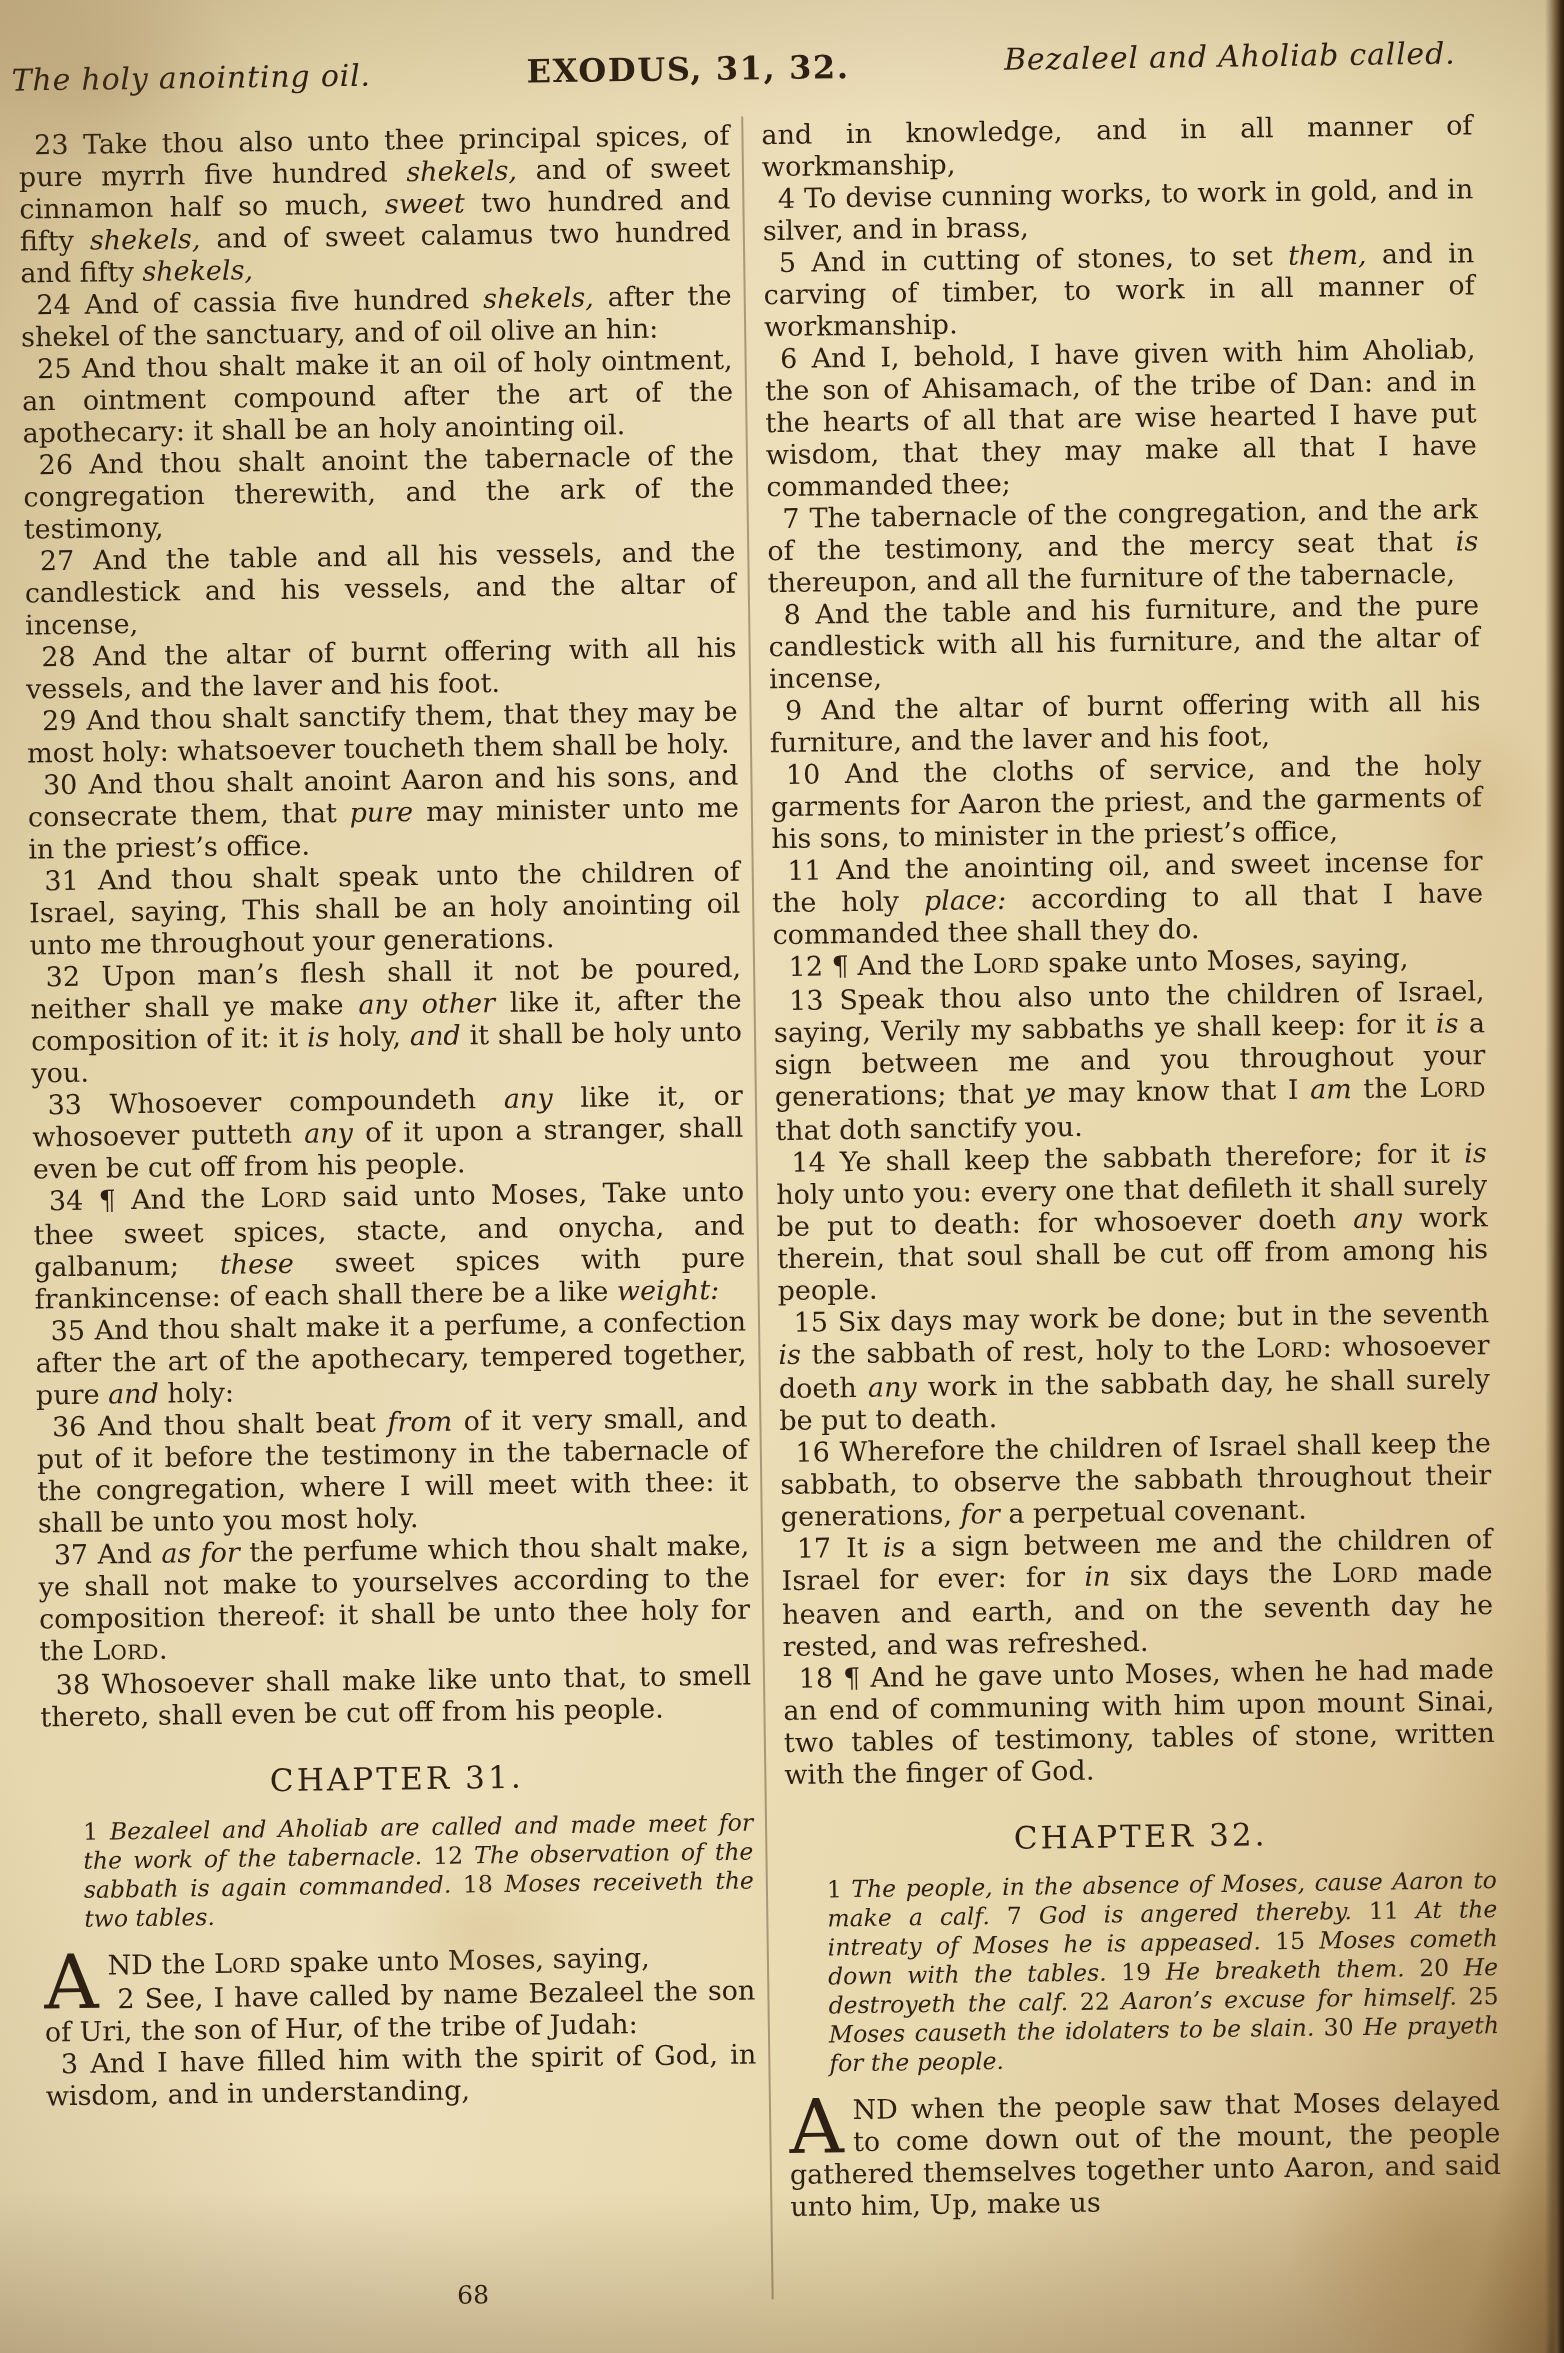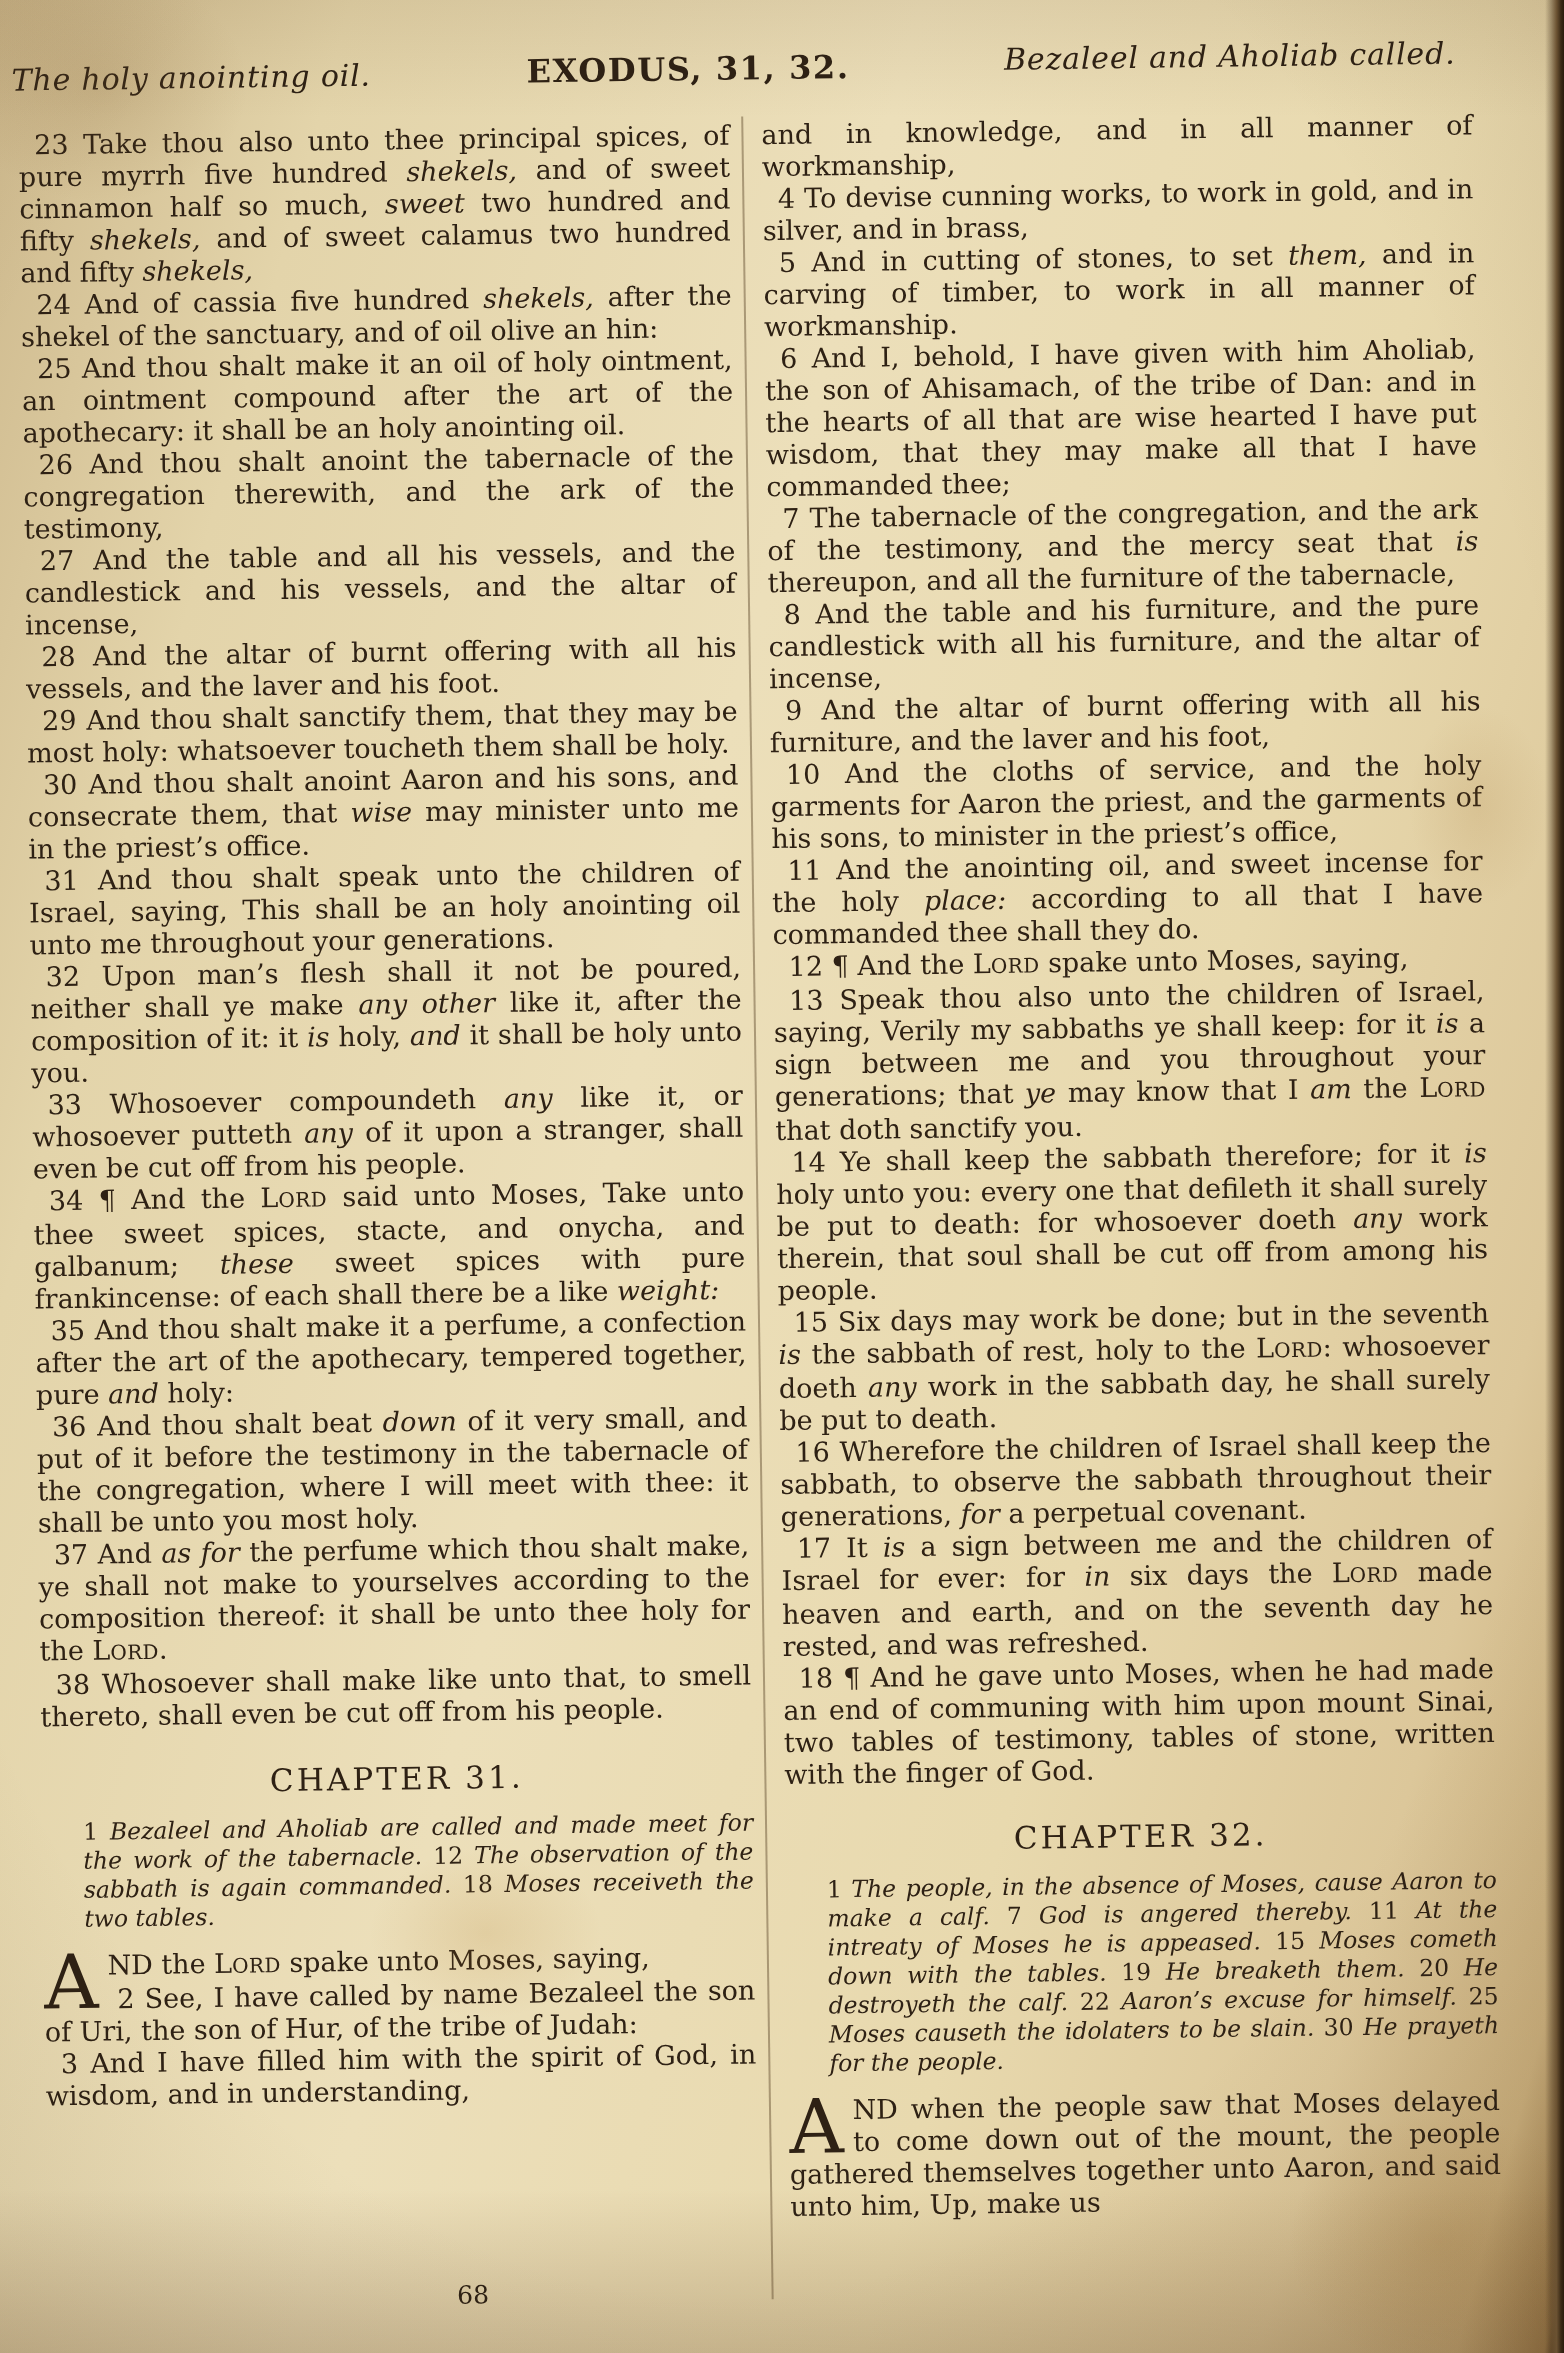--- a/index.html
+++ b/index.html
@@ -52,27 +52,27 @@
     <span class="hdr hdr-right">Bezaleel and Aholiab called.</span>
 
     <div class="col col-left" id="col-left">
         <p class="verse">23 Take thou also unto thee principal spices, of pure myrrh five hundred <em>shekels,</em> and of sweet cinnamon half so much, <em>sweet</em> two hundred and fifty <em>shekels,</em> and of sweet calamus two hundred and fifty <em>shekels,</em></p>
         <p class="verse">24 And of cassia five hundred <em>shekels,</em> after the shekel of the sanctuary, and of oil olive an hin:</p>
         <p class="verse">25 And thou shalt make it an oil of holy ointment, an ointment compound after the art of the apothecary: it shall be an holy anointing oil.</p>
         <p class="verse">26 And thou shalt anoint the tabernacle of the congregation therewith, and the ark of the testimony,</p>
         <p class="verse">27 And the table and all his vessels, and the candlestick and his vessels, and the altar of incense,</p>
         <p class="verse">28 And the altar of burnt offering with all his vessels, and the laver and his foot.</p>
         <p class="verse">29 And thou shalt sanctify them, that they may be most holy: whatsoever toucheth them shall be holy.</p>
-        <p class="verse">30 And thou shalt anoint Aaron and his sons, and consecrate them, that <em>wise</em> may minister unto me in the priest’s office.</p>
+        <p class="verse">30 And thou shalt anoint Aaron and his sons, and consecrate them, that <em>pure</em> may minister unto me in the priest’s office.</p>
         <p class="verse">31 And thou shalt speak unto the children of Israel, saying, This shall be an holy anointing oil unto me throughout your generations.</p>
         <p class="verse">32 Upon man’s flesh shall it not be poured, neither shall ye make <em>any other</em> like it, after the composition of it: it <em>is</em> holy, <em>and</em> it shall be holy unto you.</p>
         <p class="verse">33 Whosoever compoundeth <em>any</em> like it, or whosoever putteth <em>any</em> of it upon a stranger, shall even be cut off from his people.</p>
         <p class="verse">34 ¶ And the <span>L<span class="sc-rest">ORD</span></span> said unto Moses, Take unto thee sweet spices, stacte, and onycha, and galbanum; <em>these</em> sweet spices with pure frankincense: of each shall there be a like <em>weight:</em></p>
         <p class="verse">35 And thou shalt make it a perfume, a confection after the art of the apothecary, tempered together, pure <em>and</em> holy:</p>
-        <p class="verse">36 And thou shalt beat <em>down</em> of it very small, and put of it before the testimony in the tabernacle of the congregation, where I will meet with thee: it shall be unto you most holy.</p>
+        <p class="verse">36 And thou shalt beat <em>from</em> of it very small, and put of it before the testimony in the tabernacle of the congregation, where I will meet with thee: it shall be unto you most holy.</p>
         <p class="verse">37 And <em>as for</em> the perfume which thou shalt make, ye shall not make to yourselves according to the composition thereof: it shall be unto thee holy for the <span>L<span class="sc-rest">ORD</span></span>.</p>
         <p class="verse">38 Whosoever shall make like unto that, to smell thereto, shall even be cut off from his people.</p>
         <div class="chapter">CHAPTER 31.</div>
         <p class="summary">1 <em>Bezaleel and Aholiab are called and made meet for the work of the tabernacle.</em> 12 <em>The observation of the sabbath is again commanded.</em> 18 <em>Moses receiveth the two tables.</em></p>
         <div class="dropblock">
           <span class="dropcap">A</span>
           <p class="dropseg">ND the <span>L<span class="sc-rest">ORD</span></span> spake unto Moses, saying,</p>
           <p class="dropseg">2 See, I have called by name Bezaleel the son of Uri, the son of Hur, of the tribe of Judah:</p>
         </div>
         <p class="verse">3 And I have filled him with the spirit of God, in wisdom, and in understanding,</p>

